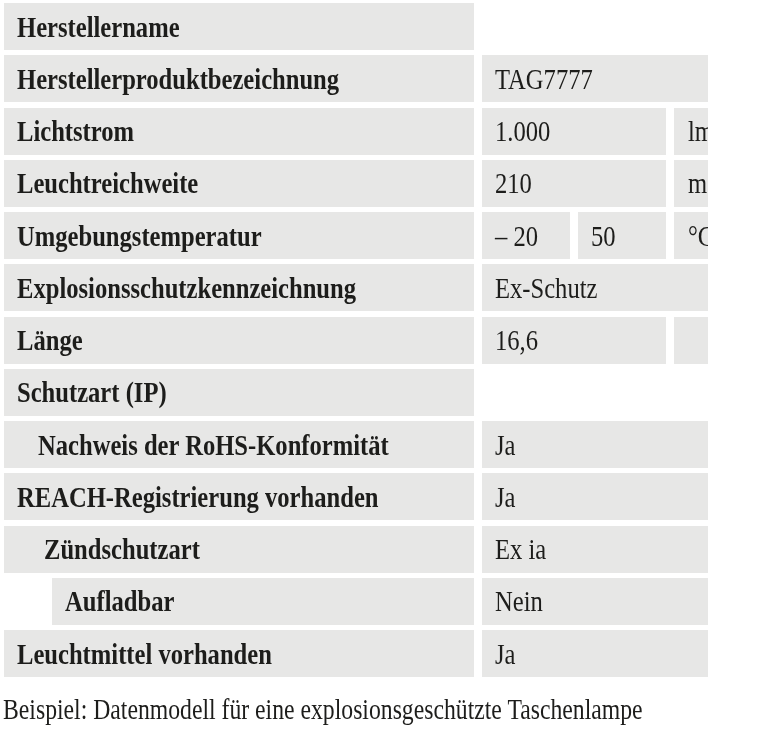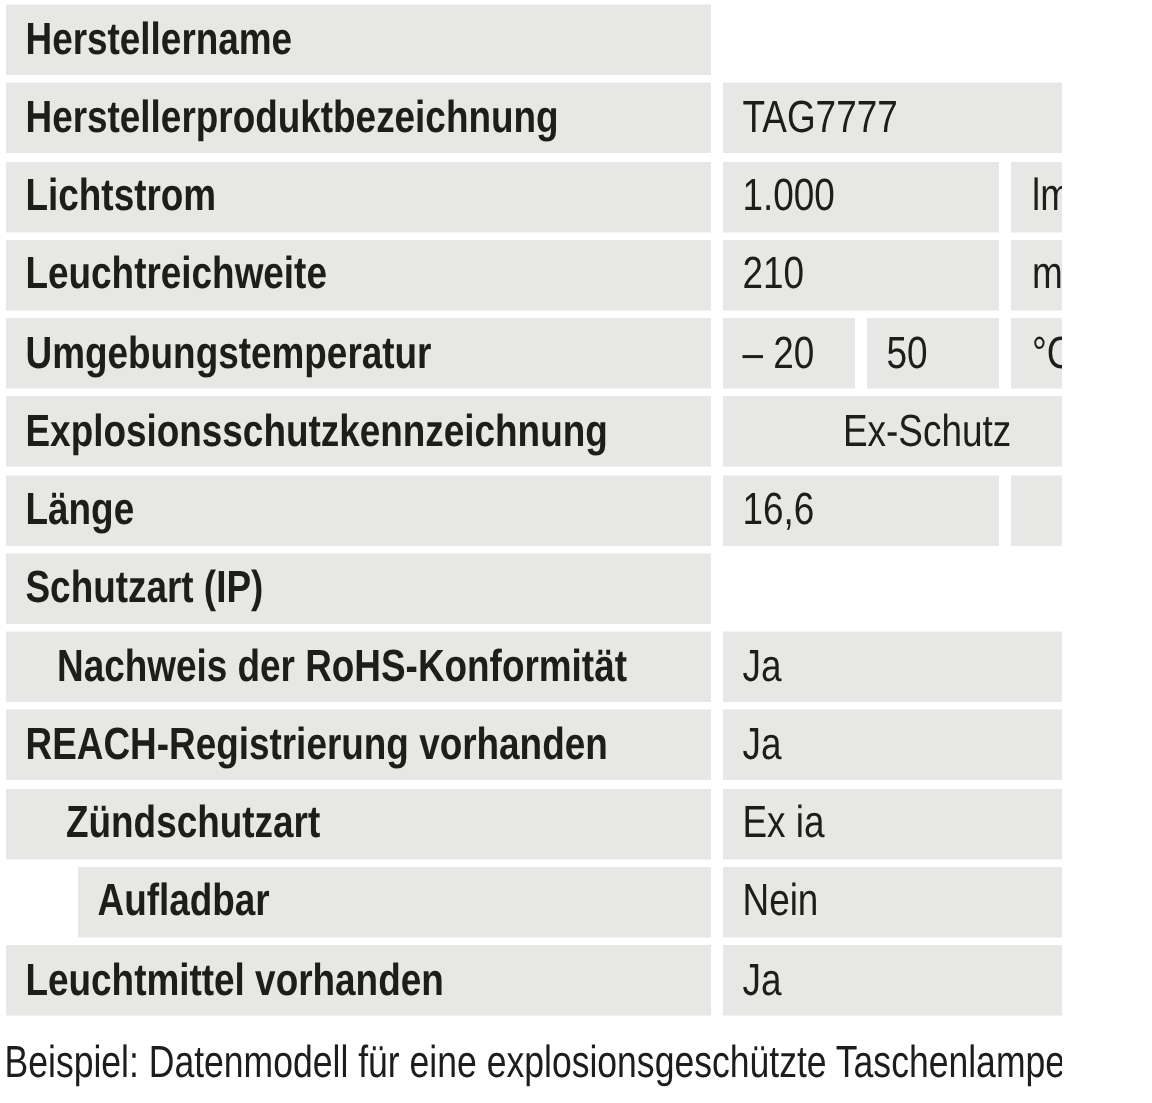--- a/index.html
+++ b/index.html
@@ -1,21 +1,21 @@
 <!DOCTYPE html>
 <html><head>
 <meta charset="utf-8">
 <style>
   html, body { margin: 0; padding: 0; background: #ffffff; }
   .page {
     position: relative;
     width: 708px;
     height: 735px;
     background: #ffffff;
-    font-family: Liberation Sans, sans-serif;
+    font-family: Liberation Serif, serif;
     color: #1d1d1b;
     overflow: hidden;
   }
   .spec-table {
     display: grid;
     grid-template-columns: 470px 88px 88px 91px;
     grid-auto-rows: 47px;
     column-gap: 8px;
     row-gap: 5.25px;
     width: 761px;
@@ -88,21 +88,21 @@
       </div>
       <div class="cell value" style="grid-column: 3 / 4;">
         <span class="t">50</span>
       </div>
       <div class="cell unit" style="grid-column: 4 / 5;">
         <span class="t">°C</span>
       </div>
       <div class="cell label" style="grid-column: 1 / 2;">
         <span class="t">Explosionsschutzkennzeichnung</span>
       </div>
-      <div class="cell value" style="grid-column: 2 / 5; justify-content: center;">
+      <div class="cell value" style="grid-column: 2 / 5;">
         <span class="t">Ex-Schutz</span>
       </div>
       <div class="cell label" style="grid-column: 1 / 2;">
         <span class="t">Länge</span>
       </div>
       <div class="cell value" style="grid-column: 2 / 4;">
         <span class="t">16,6</span>
       </div>
       <div class="cell unit" style="grid-column: 4 / 5; padding-left: 40px;">
         <span class="t">cm</span>

